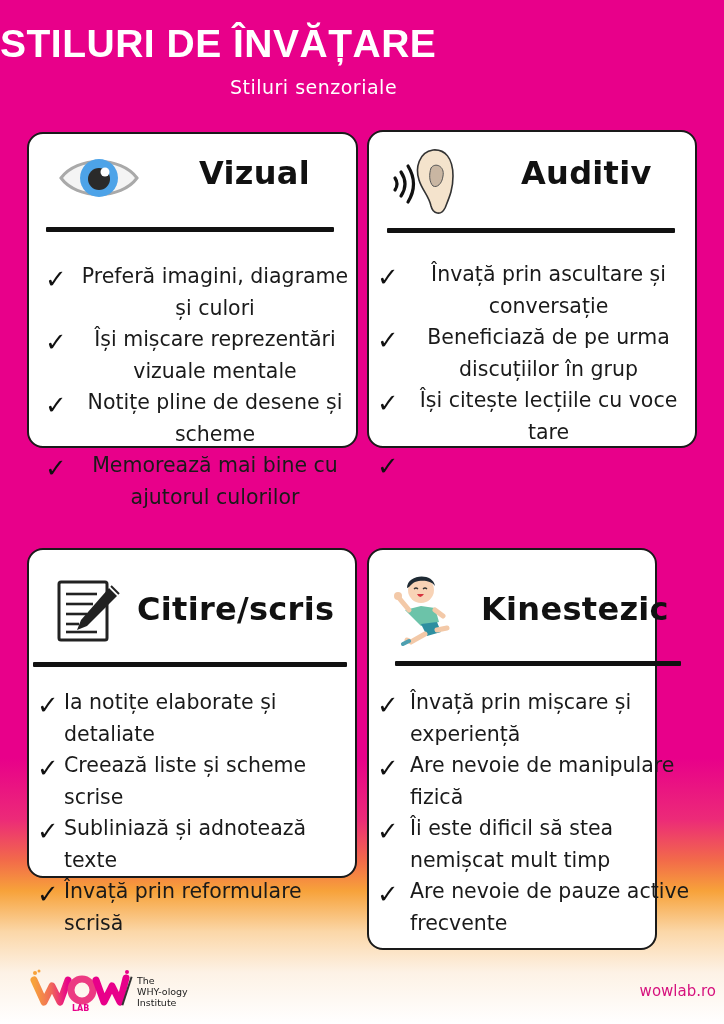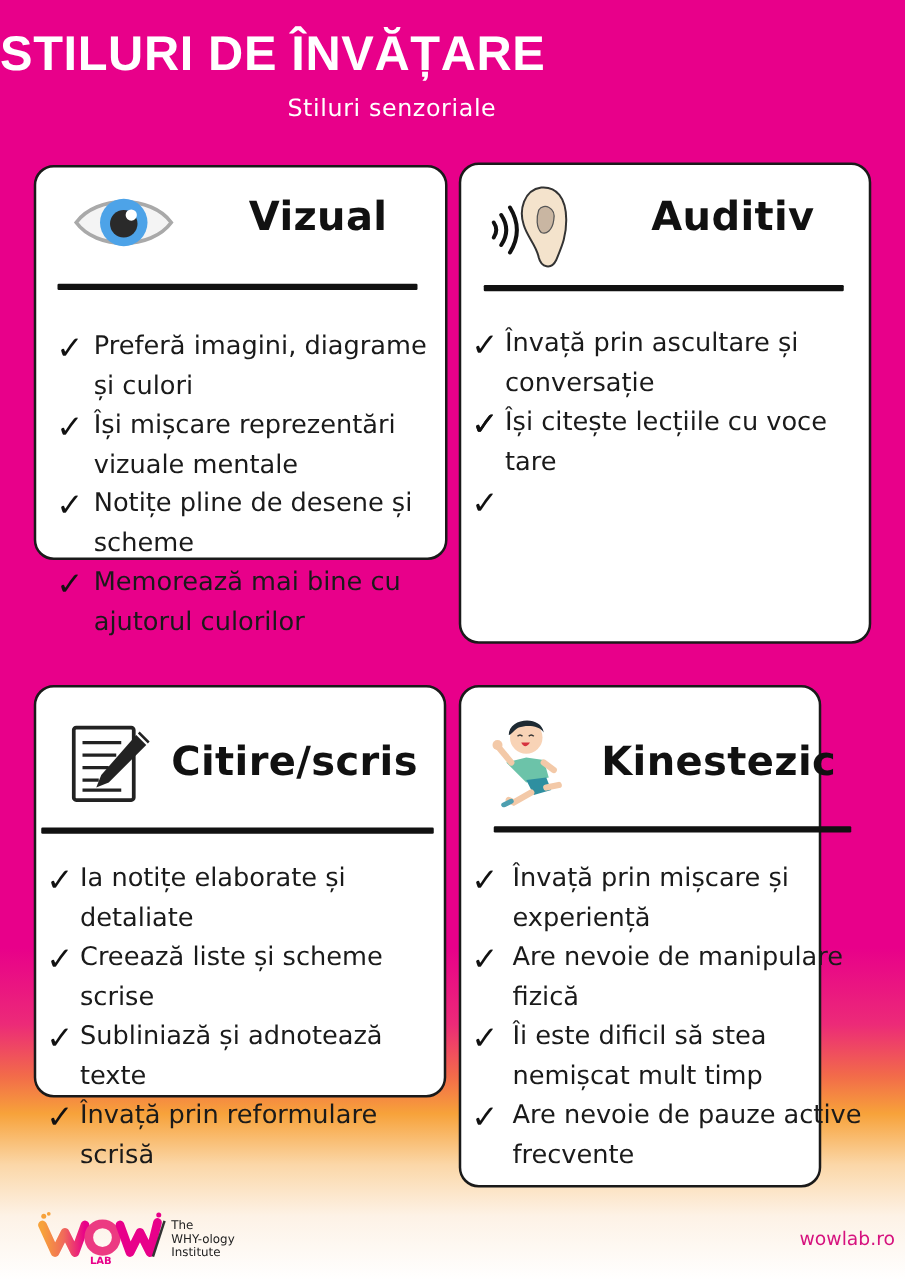--- a/index.html
+++ b/index.html
@@ -46,54 +46,54 @@
     position: absolute; right: 8px; top: 982px; font-size: 15px; color: #d6127e;
     font-family: "DejaVu Sans", sans-serif;
   }
 </style>
 </head>
 <body>
 
 <div class="title">STILURI DE ÎNVĂȚARE</div>
 <div class="subtitle">Stiluri senzoriale</div>
 
-<div class="card" style="left:27px; top:132px; width:331px; height:316px;">
+<div class="card" style="left:27px; top:132px; width:331px; height:316px;text-align:center;">
   <div class="card-icon" style="left:28px; top:18px; width:84px; height:52px;">
     <svg width="84" height="52" viewBox="0 0 84 52">
       <path d="M4 26 C 20 4, 64 4, 80 26 C 64 48, 20 48, 4 26 Z" fill="#f4f4f4" stroke="#a9a9a9" stroke-width="3"></path>
       <circle cx="42" cy="26" r="19" fill="#4da3e8"></circle>
       <circle cx="42" cy="27" r="11" fill="#2a2a2a"></circle>
       <circle cx="48" cy="20" r="4.5" fill="#ffffff"></circle>
     </svg>
   </div>
   <div class="card-title" style="left:170px; top:20px;">Vizual</div>
   <div class="divider" style="left:17px; top:93px; width:288px;"></div>
   <ul class="items" style="left:16px; top:127px; width:310px;">
     <li class="item"><span class="check">✓</span><span>Preferă imagini, diagrame și culori</span></li>
     <li class="item"><span class="check">✓</span><span>Își mișcare reprezentări vizuale mentale</span></li>
     <li class="item"><span class="check">✓</span><span>Notițe pline de desene și scheme</span></li>
     <li class="item"><span class="check">✓</span><span>Memorează mai bine cu ajutorul culorilor</span></li>
   </ul>
 </div>
 
-<div class="card" style="left:367px; top:130px; width:330px; height:385px;">
+<div class="card" style="left:367px; top:130px; width:330px; height:318px;text-align:center;">
   <div class="card-icon" style="left:20px; top:14px; width:80px; height:72px;">
     <svg width="80" height="72" viewBox="0 0 80 72">
       <path d="M6 32 q4 6 0 12" fill="none" stroke="#111" stroke-width="3.2" stroke-linecap="round"></path>
       <path d="M12 26 q8 12 0 24" fill="none" stroke="#111" stroke-width="3.2" stroke-linecap="round"></path>
       <path d="M19 20 q11 18 0 36" fill="none" stroke="#111" stroke-width="3.2" stroke-linecap="round"></path>
       <path d="M44 4 C 30 6, 26 22, 30 34 C 33 44, 40 50, 42 60 C 44 68, 52 70, 56 62 C 60 52, 64 44, 64 30 C 64 12, 56 3, 44 4 Z" fill="#f4e3cc" stroke="#333" stroke-width="1.6"></path>
       <path d="M42 22 C 46 16, 56 20, 54 30 C 53 38, 48 42, 44 40 C 40 36, 40 28, 42 22 Z" fill="#c9b6a2" stroke="#555" stroke-width="1"></path>
     </svg>
   </div>
   <div class="card-title" style="left:152px; top:22px;">Auditiv</div>
   <div class="divider" style="left:18px; top:96px; width:288px;"></div>
   <ul class="items" style="left:8px; top:127px; width:316px;">
     <li class="item" style="padding-left:27px;"><span class="check">✓</span><span>Învață prin ascultare și conversație</span></li>
-    <li class="item" style="padding-left:27px;"><span class="check">✓</span></li>
+    <li class="item" style="padding-left:27px;"><span class="check">✓</span><span>Beneficiază de pe urma discuțiilor în grup</span></li>
     <li class="item" style="padding-left:27px;"><span class="check">✓</span><span>Își citește lecțiile cu voce tare</span></li>
     <li class="item" style="padding-left:27px;"><span class="check">✓</span></li>
   </ul>
 </div>
 
 <div class="card" style="left:27px; top:548px; width:330px; height:330px;">
   <div class="card-icon" style="left:28px; top:30px; width:66px; height:64px;">
     <svg width="66" height="64" viewBox="0 0 66 64">
       <rect x="2" y="2" width="48" height="58" rx="2" fill="#fff" stroke="#222" stroke-width="3"></rect>
       <line x1="9" y1="14" x2="40" y2="14" stroke="#222" stroke-width="2.6"></line>

